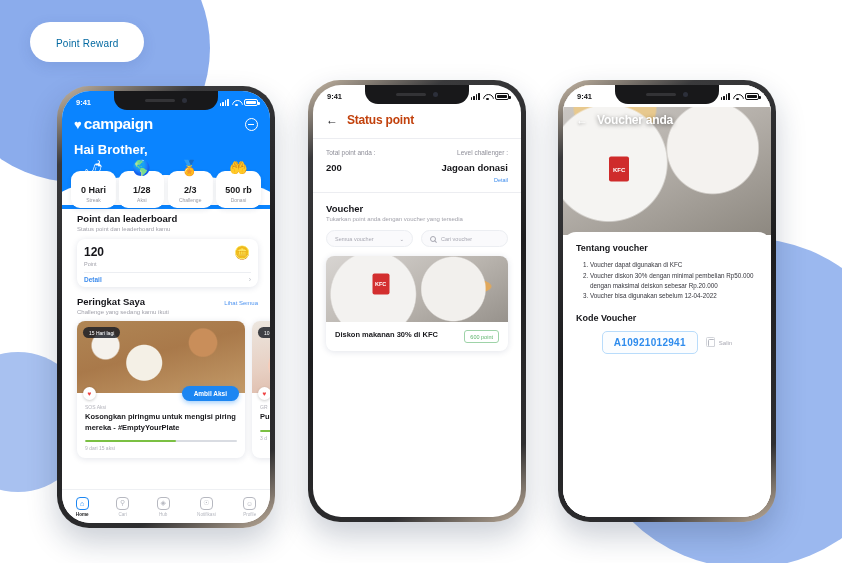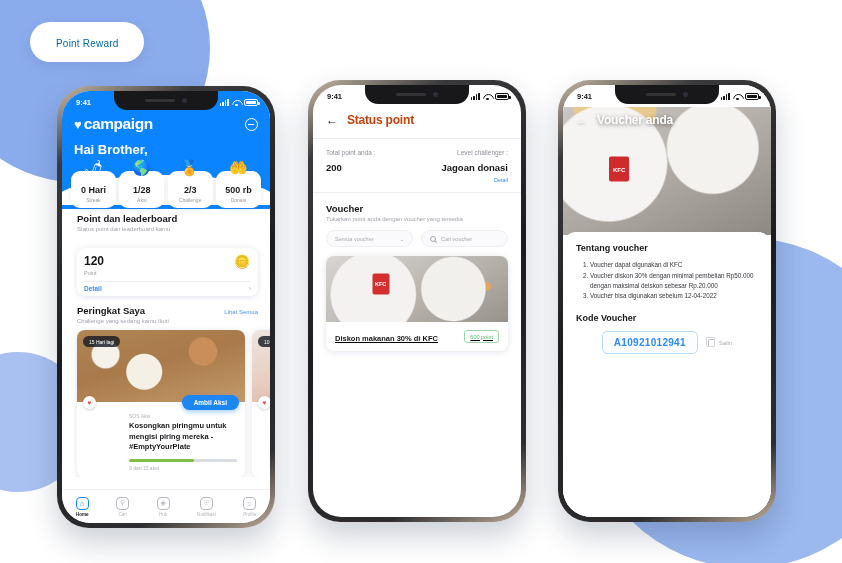--- a/index.html
+++ b/index.html
@@ -153,21 +153,21 @@
   .p1-body {
     padding: 4px 12px 0 15px;
     background: #fff;
     height: 268px; overflow: hidden; position: relative;
   }
   .sec-title { font-size: 9.5px; font-weight: bold; color: #15151a; }
   .sec-sub { font-size: 6px; color: #a2a2ab; margin-top: 2px; }
   .sec-head-row { display: flex; align-items: baseline; justify-content: space-between; }
   .link-all { font-size: 6px; color: #4d93f0; }
 
-  .point-cards { display: flex; gap: 0; margin-top: 16px; }
+  .point-cards { display: flex; gap: 0; margin-top: 7px; }
   .pcard {
     flex: 1; background: #fff; border-radius: 8px;
     box-shadow: 0 1px 6px rgba(30,50,90,.13);
     padding: 7px 7px 4px 7px;
   }
   .pcard-top { display: flex; align-items: flex-start; justify-content: space-between; }
   .pcard .num { font-size: 12px; font-weight: bold; color: #15151a; line-height: 1.1; }
   .pcard .cap { font-size: 5.5px; color: #a2a2ab; margin-top: 2px; }
   .pcard .ico { font-size: 13px; line-height: 1; }
   .pcard-div { height: 1px; background: #eceef2; margin: 5px 0 3px 0; }
@@ -207,21 +207,21 @@
     display: flex; align-items: center; justify-content: center;
     font-size: 6.5px; color: #ef4444;
   }
   .btn-action {
     position: absolute; right: 6px; bottom: -8px;
     background: #1c86f2; color: #fff; font-size: 6.5px; font-weight: bold;
     padding: 4px 12px; border-radius: 11px;
     box-shadow: 0 2px 5px rgba(28,134,242,.4);
     border: none;
   }
-  .chall-body { padding: 11px 8px 7px 8px; margin-left: 44px; }
+  .chall-body { padding: 11px 8px 7px 8px; }
   .chall-meta { font-size: 5px; color: #b2b2ba; }
   .chall-title { font-size: 7.5px; font-weight: bold; color: #17171b; line-height: 1.38; margin-top: 2px; }
   .prog-track { height: 2.5px; background: #d9dce2; border-radius: 2px; margin-top: 7px; overflow: hidden; }
   .prog-fill { height: 100%; background: #7bc043; border-radius: 2px; }
   .prog-cap { font-size: 5px; color: #b2b2ba; margin-top: 3px; }
 
   .tabbar {
     position: absolute; left: 0; right: 0; bottom: 0; height: 34px;
     background: #fff; border-top: 1px solid #eef0f3;
     display: flex; align-items: center; justify-content: space-around;
@@ -292,23 +292,22 @@
   }
   .vimg.phd {
     background:
       radial-gradient(circle at 26% 40%, #f2efe9 0 15%, transparent 16%),
       radial-gradient(circle at 68% 26%, #f3efe8 0 13%, transparent 14%),
       radial-gradient(circle at 55% 72%, #f1ece4 0 16%, transparent 17%),
       radial-gradient(circle at 85% 72%, #6a7a4a 0 22%, transparent 23%),
       linear-gradient(160deg,#3a3a3c 0%,#2a2a2c 50%,#46433f 100%);
   }
   .vfoot {
-    display: flex; align-items: flex-end; justify-content: space-between;
+    display: flex; align-items: flex-start; justify-content: space-between;
     padding: 8px 9px;
-    text-decoration: underline;
   }
   .vname { font-size: 7.5px; font-weight: bold; color: #17171b; }
   .vpoint {
     font-size: 5.5px; color: #5bb36a;
     border: 1px solid #9ed3a8; border-radius: 3px; padding: 2.5px 5px;
   }
 
   
   .p3 { background: #fff; height: 100%; position: relative; }
   .p3-hero {

